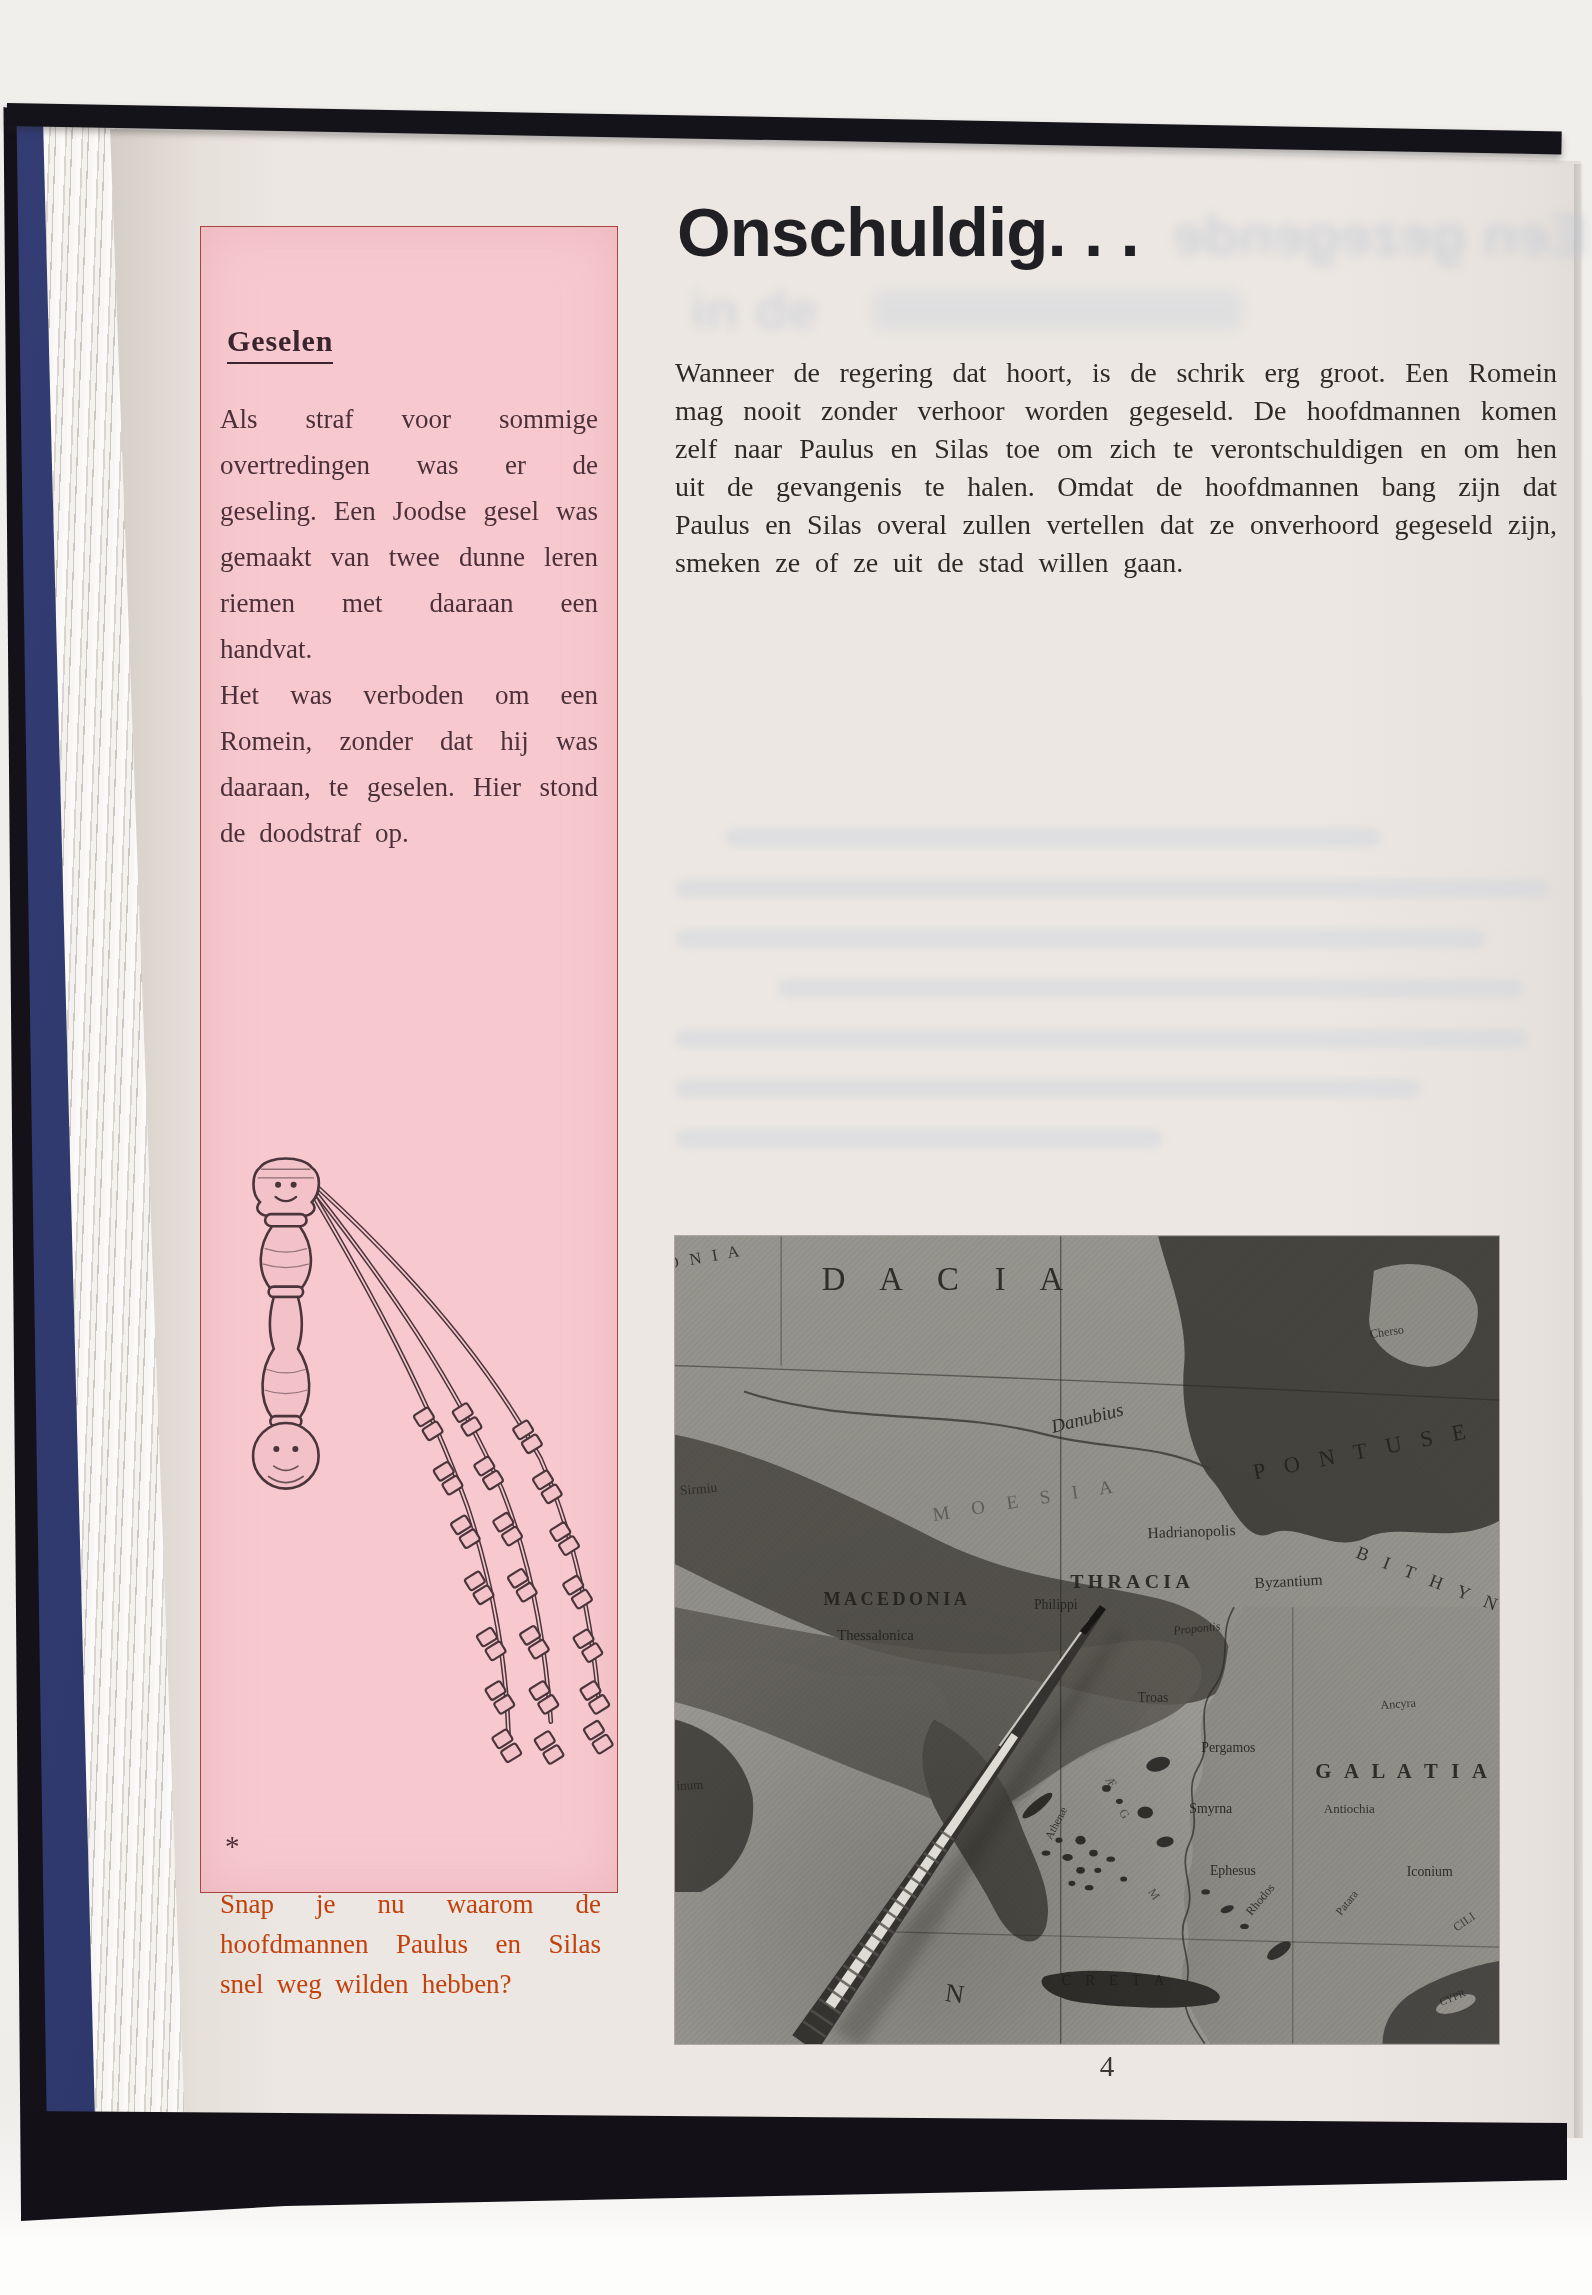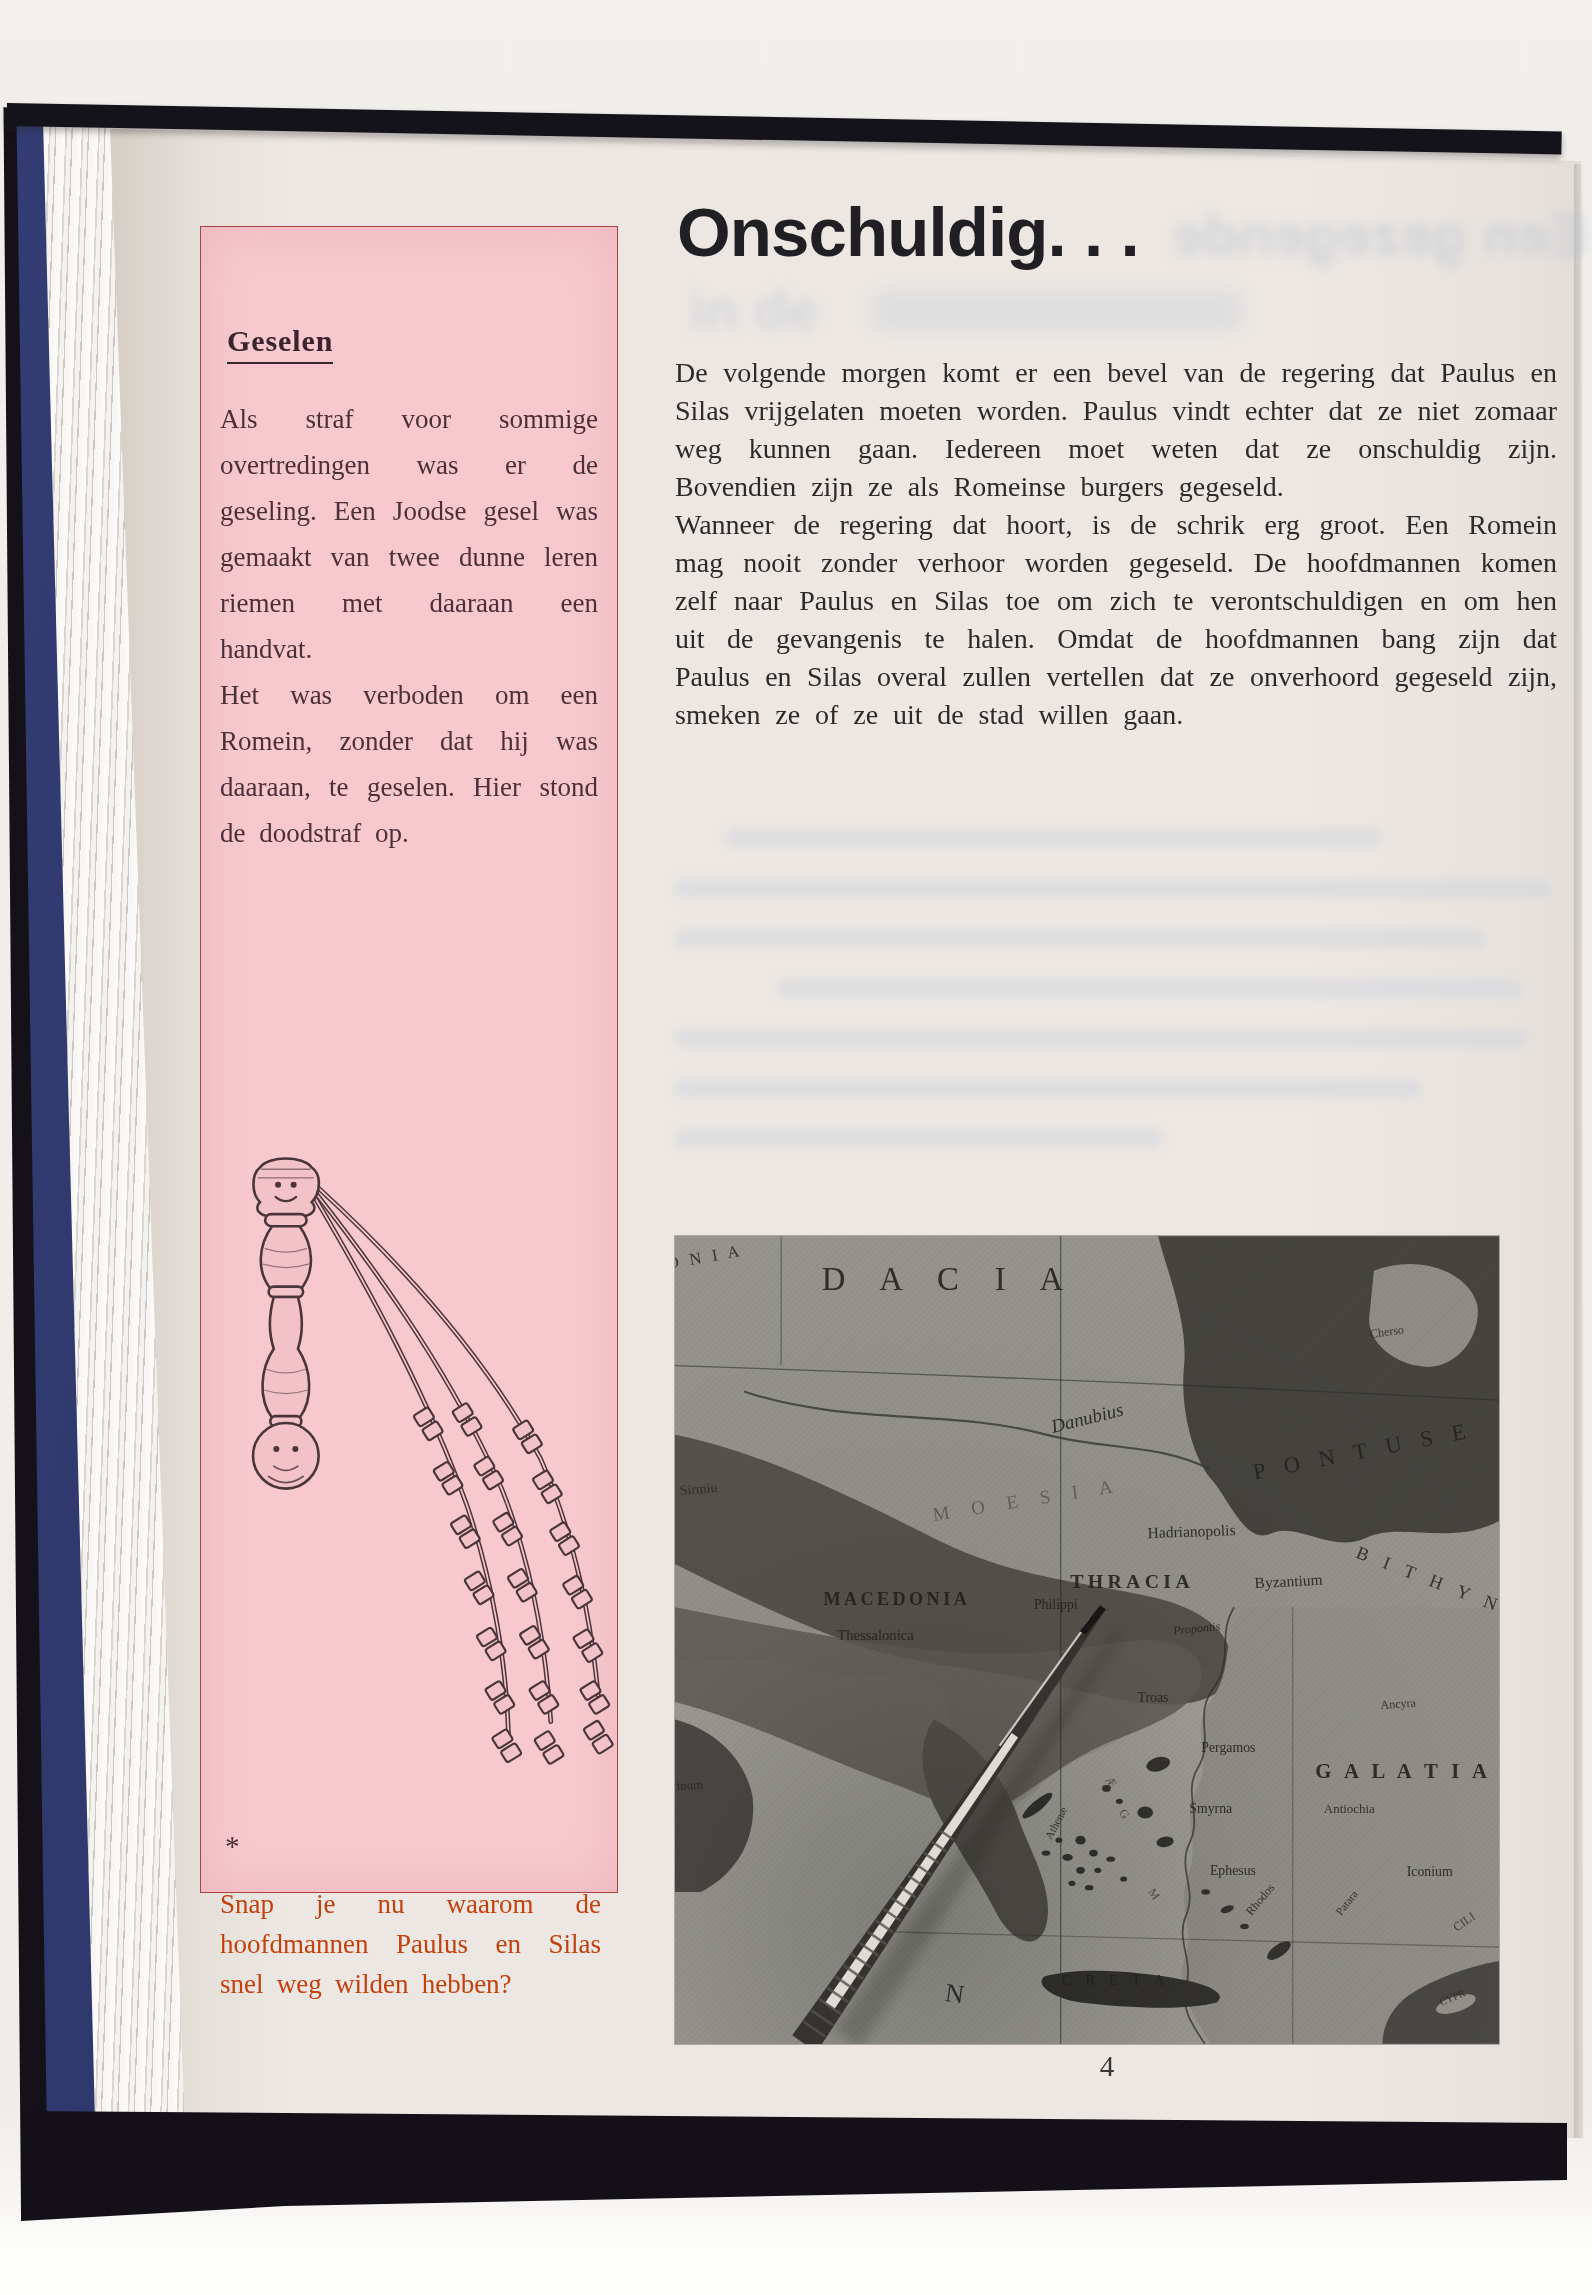--- a/index.html
+++ b/index.html
@@ -78,21 +78,20 @@
   <div class="ghost-bar" style="left:725px;top:828px;width:656px"></div>
   <div class="ghost-bar" style="left:675px;top:879px;width:875px"></div>
   <div class="ghost-bar" style="left:675px;top:929px;width:811px"></div>
   <div class="ghost-bar" style="left:778px;top:979px;width:746px"></div>
   <div class="ghost-bar" style="left:675px;top:1029px;width:853px"></div>
   <div class="ghost-bar" style="left:675px;top:1079px;width:746px"></div>
   <div class="ghost-bar" style="left:675px;top:1129px;width:488px"></div>
 
   <div class="heading">Onschuldig. . .</div>
   <div class="body-paras">
-      <p>De volgende morgen komt er een bevel van de regering dat Paulus en Silas vrijgelaten moeten worden. Paulus vindt echter dat ze niet zomaar weg kunnen gaan. Iedereen moet weten dat ze onschuldig zijn. Bovendien zijn ze als Romeinse burgers gegeseld.</p>
       <p>Wanneer de regering dat hoort, is de schrik erg groot. Een Romein mag nooit zonder verhoor worden gegeseld. De hoofdmannen komen zelf naar Paulus en Silas toe om zich te verontschuldigen en om hen uit de gevangenis te halen. Omdat de hoofdmannen bang zijn dat Paulus en Silas overal zullen vertellen dat ze onverhoord gegeseld zijn, smeken ze of ze uit de stad willen gaan.</p>
     </div>
 
   <div class="pink-box">
     <div class="pink-title">Geselen</div>
     <div class="pink-paras">
         <p>Als straf voor sommige overtredingen was er de geseling. Een Joodse gesel was gemaakt van twee dunne leren riemen met daaraan een handvat.</p>
         <p>Het was verboden om een Romein, zonder dat hij was daaraan, te geselen. Hier stond de doodstraf op.</p>
       </div>
 

